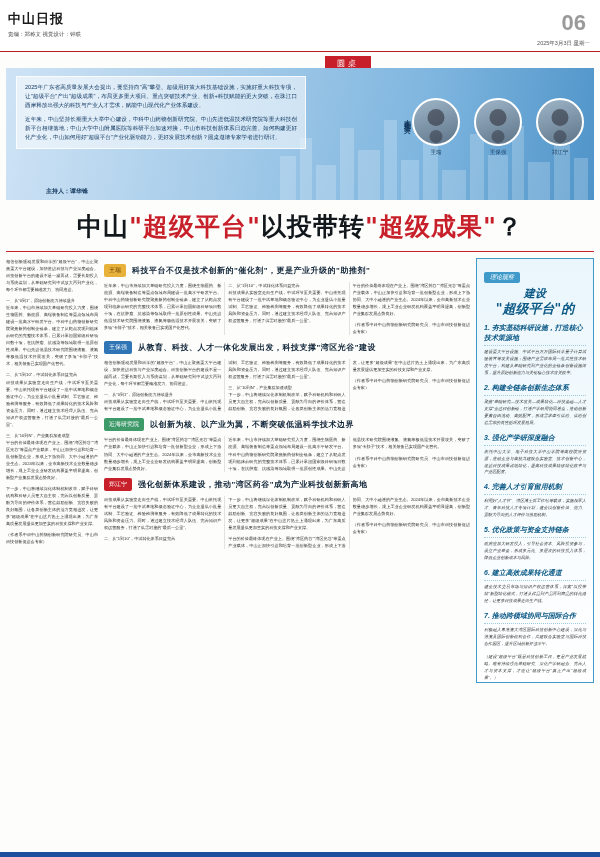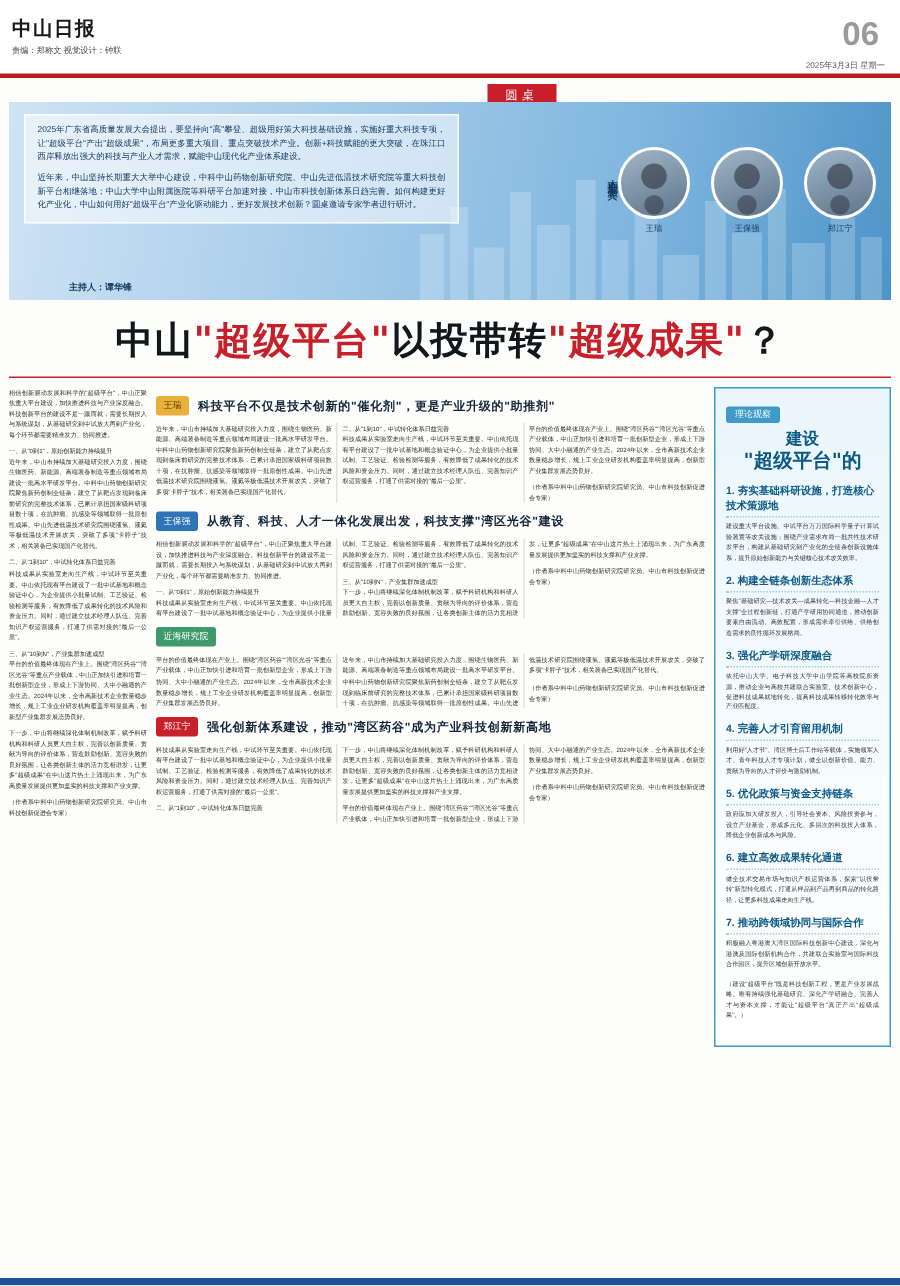--- a/index.html
+++ b/index.html
@@ -14,21 +14,21 @@
     width: 600px; height: 857px;
     overflow: hidden;
     background: #fdfdfb;
   }
 
   
   .masthead {
     position: relative;
     height: 52px;
     background: #ffffff;
-    border-bottom: 3px solid #b91c1c;
+    border-bottom: 1px solid #b91c1c;
   }
   .paper-name {
     position: absolute;
     left: 8px; top: 10px;
     font-size: 13px;
     font-weight: bold;
     color: #1a1a1a;
     letter-spacing: 1px;
   }
   .paper-credits {
@@ -227,21 +227,22 @@
     overflow: hidden;
     text-overflow: ellipsis;
   }
 
   .three-col { columns: 3; column-gap: 7px; column-rule: 1px solid #e2e2e2; }
 
   
   .side-panel {
     border: 1px solid #3f9ac9;
     background: linear-gradient(180deg,#eaf6fc 0%, #f7fcfe 60%, #ffffff 100%);
-    padding: 6px 7px 16px 7px;
+    padding: 6px 7px 0 7px;
+    font-style: italic;
   }
   .side-flag {
     display: inline-block;
     background: #3f9ac9;
     color: #fff;
     font-size: 6px;
     padding: 1px 6px;
     border-radius: 2px;
     margin-bottom: 4px;
   }
@@ -387,20 +388,21 @@
         <div class="fake">相信创新驱动发展和科学的"超级平台"，中山正聚焦重大平台建设，加快推进科技与产业深度融合。科技创新平台的建设不是一蹴而就，需要长期投入与系统谋划，从基础研究到中试放大再到产业化，每个环节都需要精准发力、协同推进。</div>
         <div class="fake" style="margin-top:4px;">一、从"0到1"，原始创新能力持续提升</div>
         <div class="fake">科技成果从实验室走向生产线，中试环节至关重要。中山依托现有平台建设了一批中试基地和概念验证中心，为企业提供小批量试制、工艺验证、检验检测等服务，有效降低了成果转化的技术风险和资金压力。同时，通过建立技术经理人队伍、完善知识产权运营服务，打通了供需对接的"最后一公里"。</div>
         <div class="fake" style="margin-top:4px;">三、从"10到N"，产业集群加速成型</div>
         <div class="fake">下一步，中山将继续深化体制机制改革，赋予科研机构和科研人员更大自主权，完善以创新质量、贡献为导向的评价体系，营造鼓励创新、宽容失败的良好氛围，让各类创新主体的活力竞相迸发，让更多"超级成果"在中山这片热土上涌现出来，为广东高质量发展提供更加坚实的科技支撑和产业支撑。</div>
         <div class="fake" style="margin-top:4px;">（作者系中科中山药物创新研究院研究员、中山市科技创新促进会专家）</div>
       </div>
 
       <div class="topic">
         <span class="tag green">近海研究院</span>
+        <span class="ttext">以创新为核、以产业为翼，不断突破低温科学技术边界</span>
       </div>
       <div class="three-col">
         <div class="fake">平台的价值最终体现在产业上。围绕"湾区药谷""湾区光谷"等重点产业载体，中山正加快引进和培育一批创新型企业，形成上下游协同、大中小融通的产业生态。2024年以来，全市高新技术企业数量稳步增长，规上工业企业研发机构覆盖率明显提高，创新型产业集群发展态势良好。</div>
         <div class="fake" style="margin-top:4px;">近年来，中山市持续加大基础研究投入力度，围绕生物医药、新能源、高端装备制造等重点领域布局建设一批高水平研发平台。中科中山药物创新研究院聚焦新药创制全链条，建立了从靶点发现到临床前研究的完整技术体系，已累计承担国家级科研项目数十项，在抗肿瘤、抗感染等领域取得一批原创性成果。中山先进低温技术研究院围绕液氢、液氦等极低温技术开展攻关，突破了多项"卡脖子"技术，相关装备已实现国产化替代。</div>
         <div class="fake" style="margin-top:4px;">（作者系中科中山药物创新研究院研究员、中山市科技创新促进会专家）</div>
       </div>
 
       <div class="topic">
         <span class="tag red">郑江宁</span>
         <span class="ttext">强化创新体系建设，推动"湾区药谷"成为产业科技创新新高地</span>

